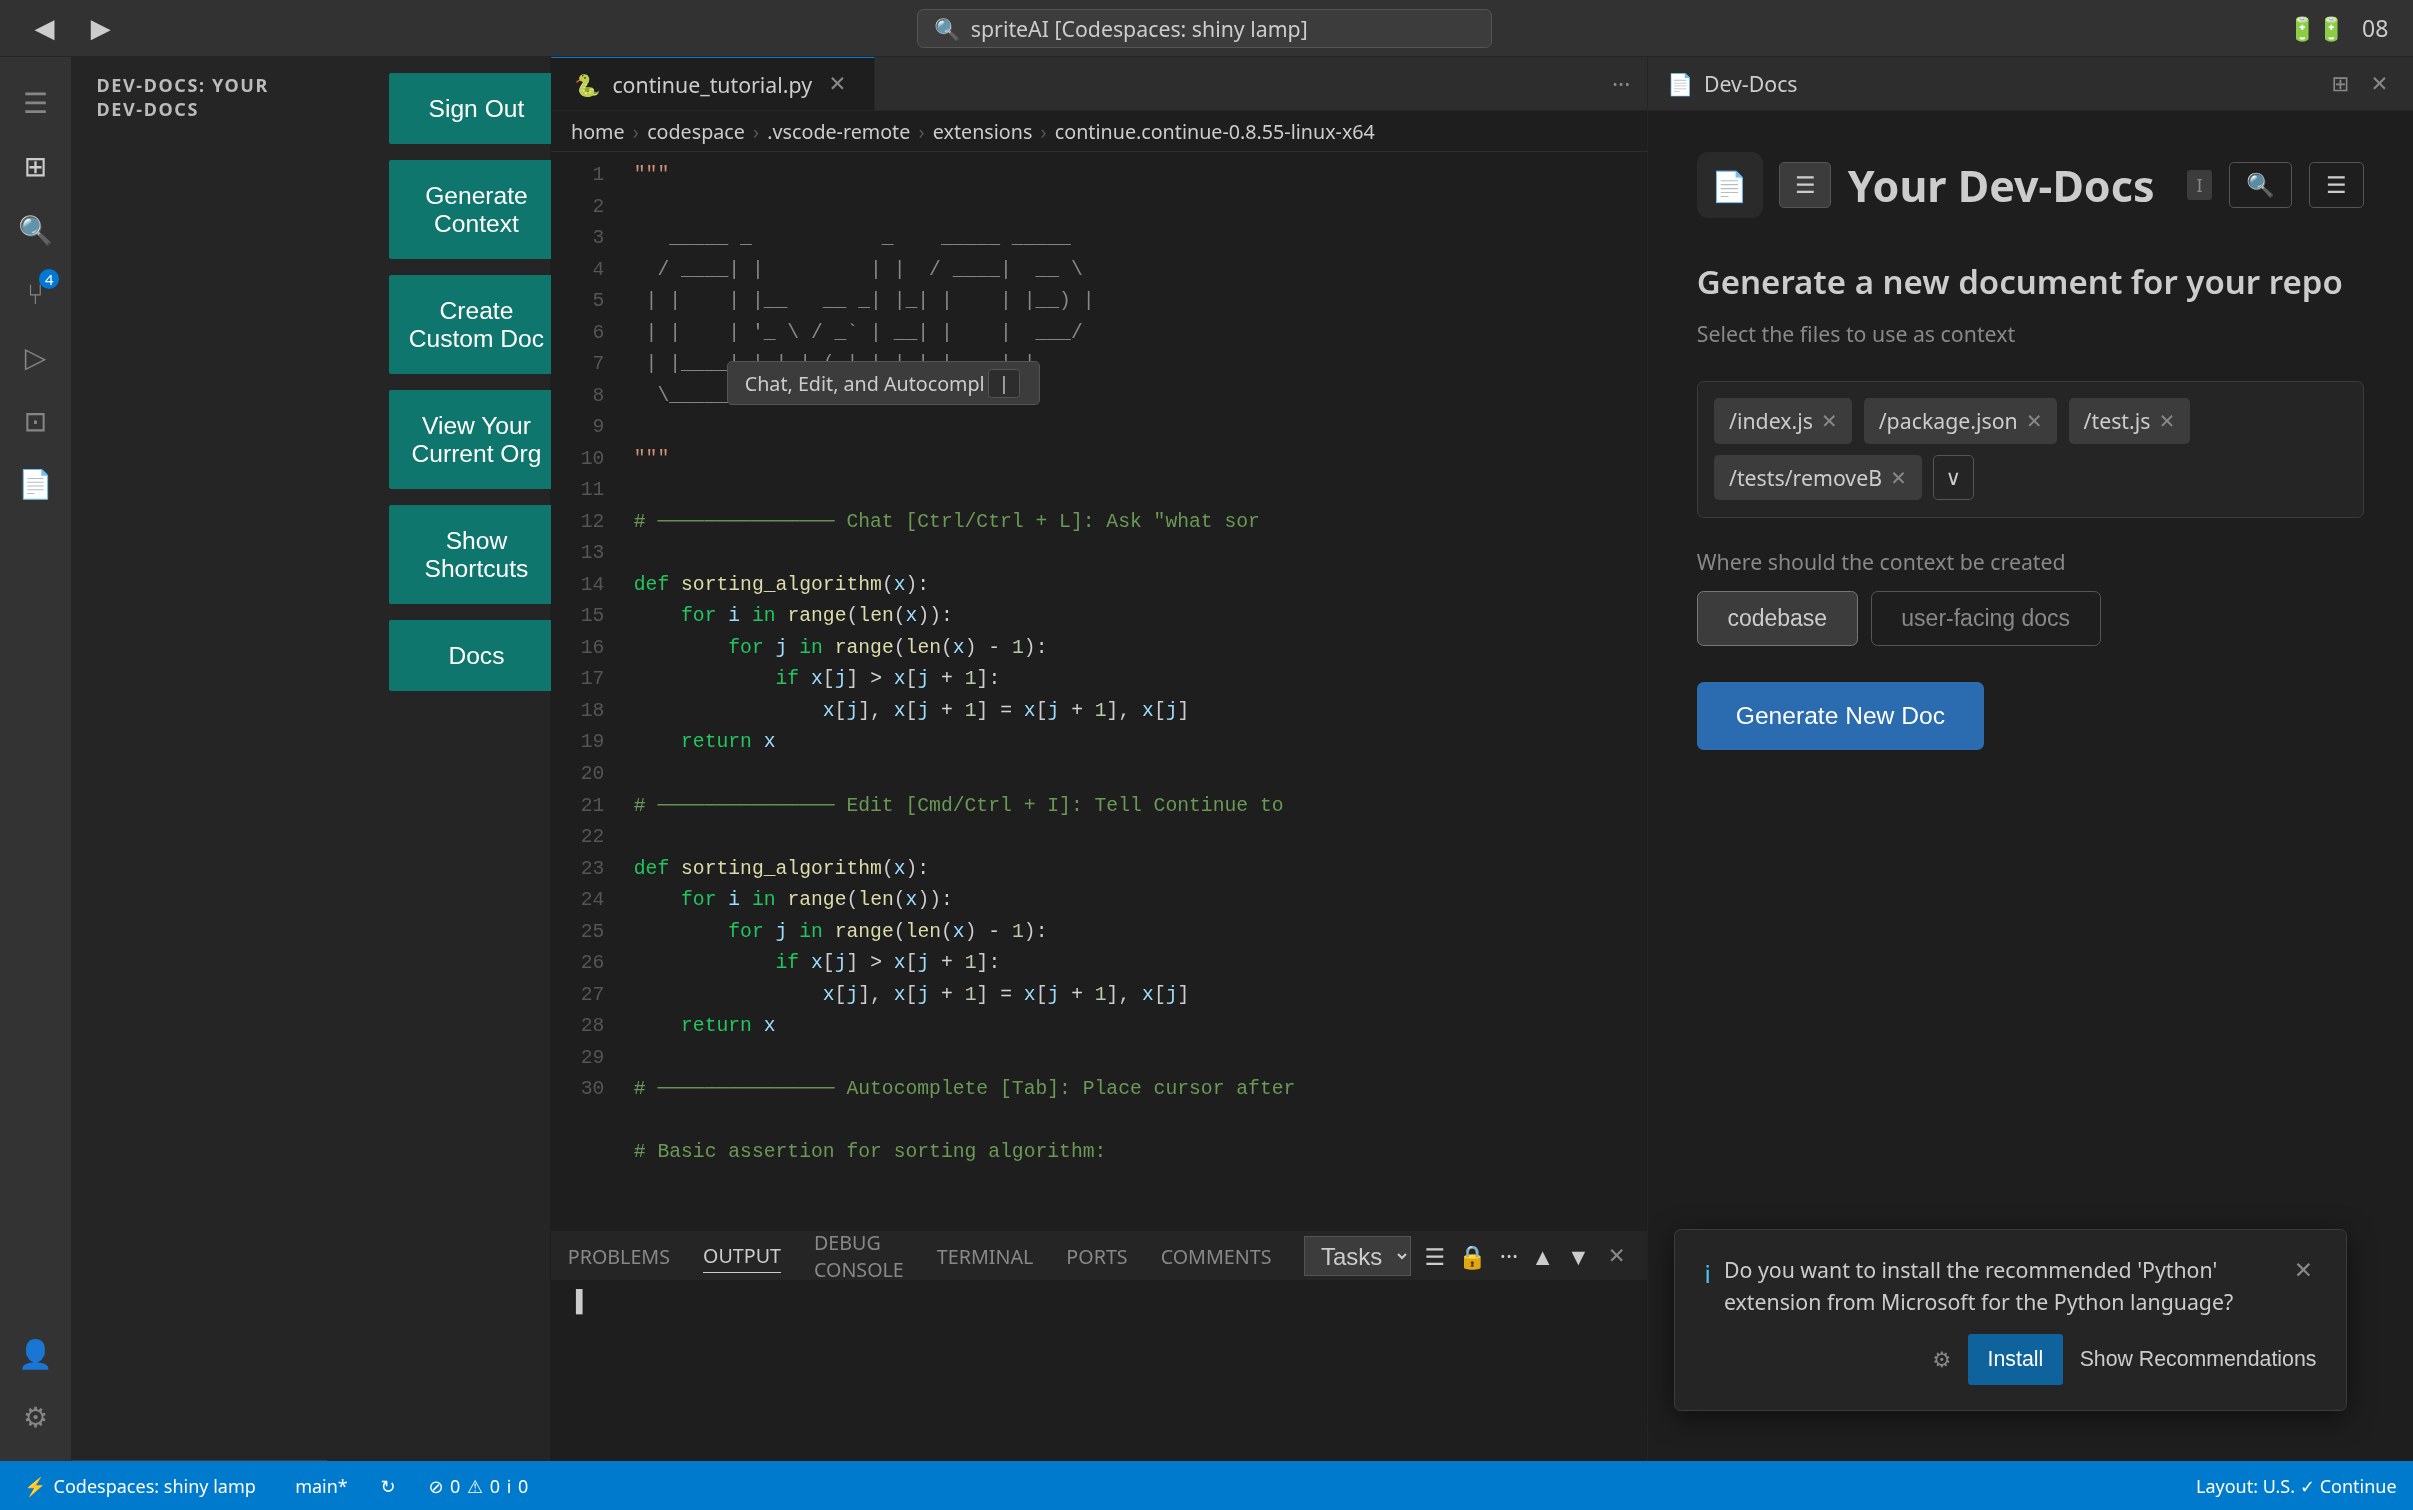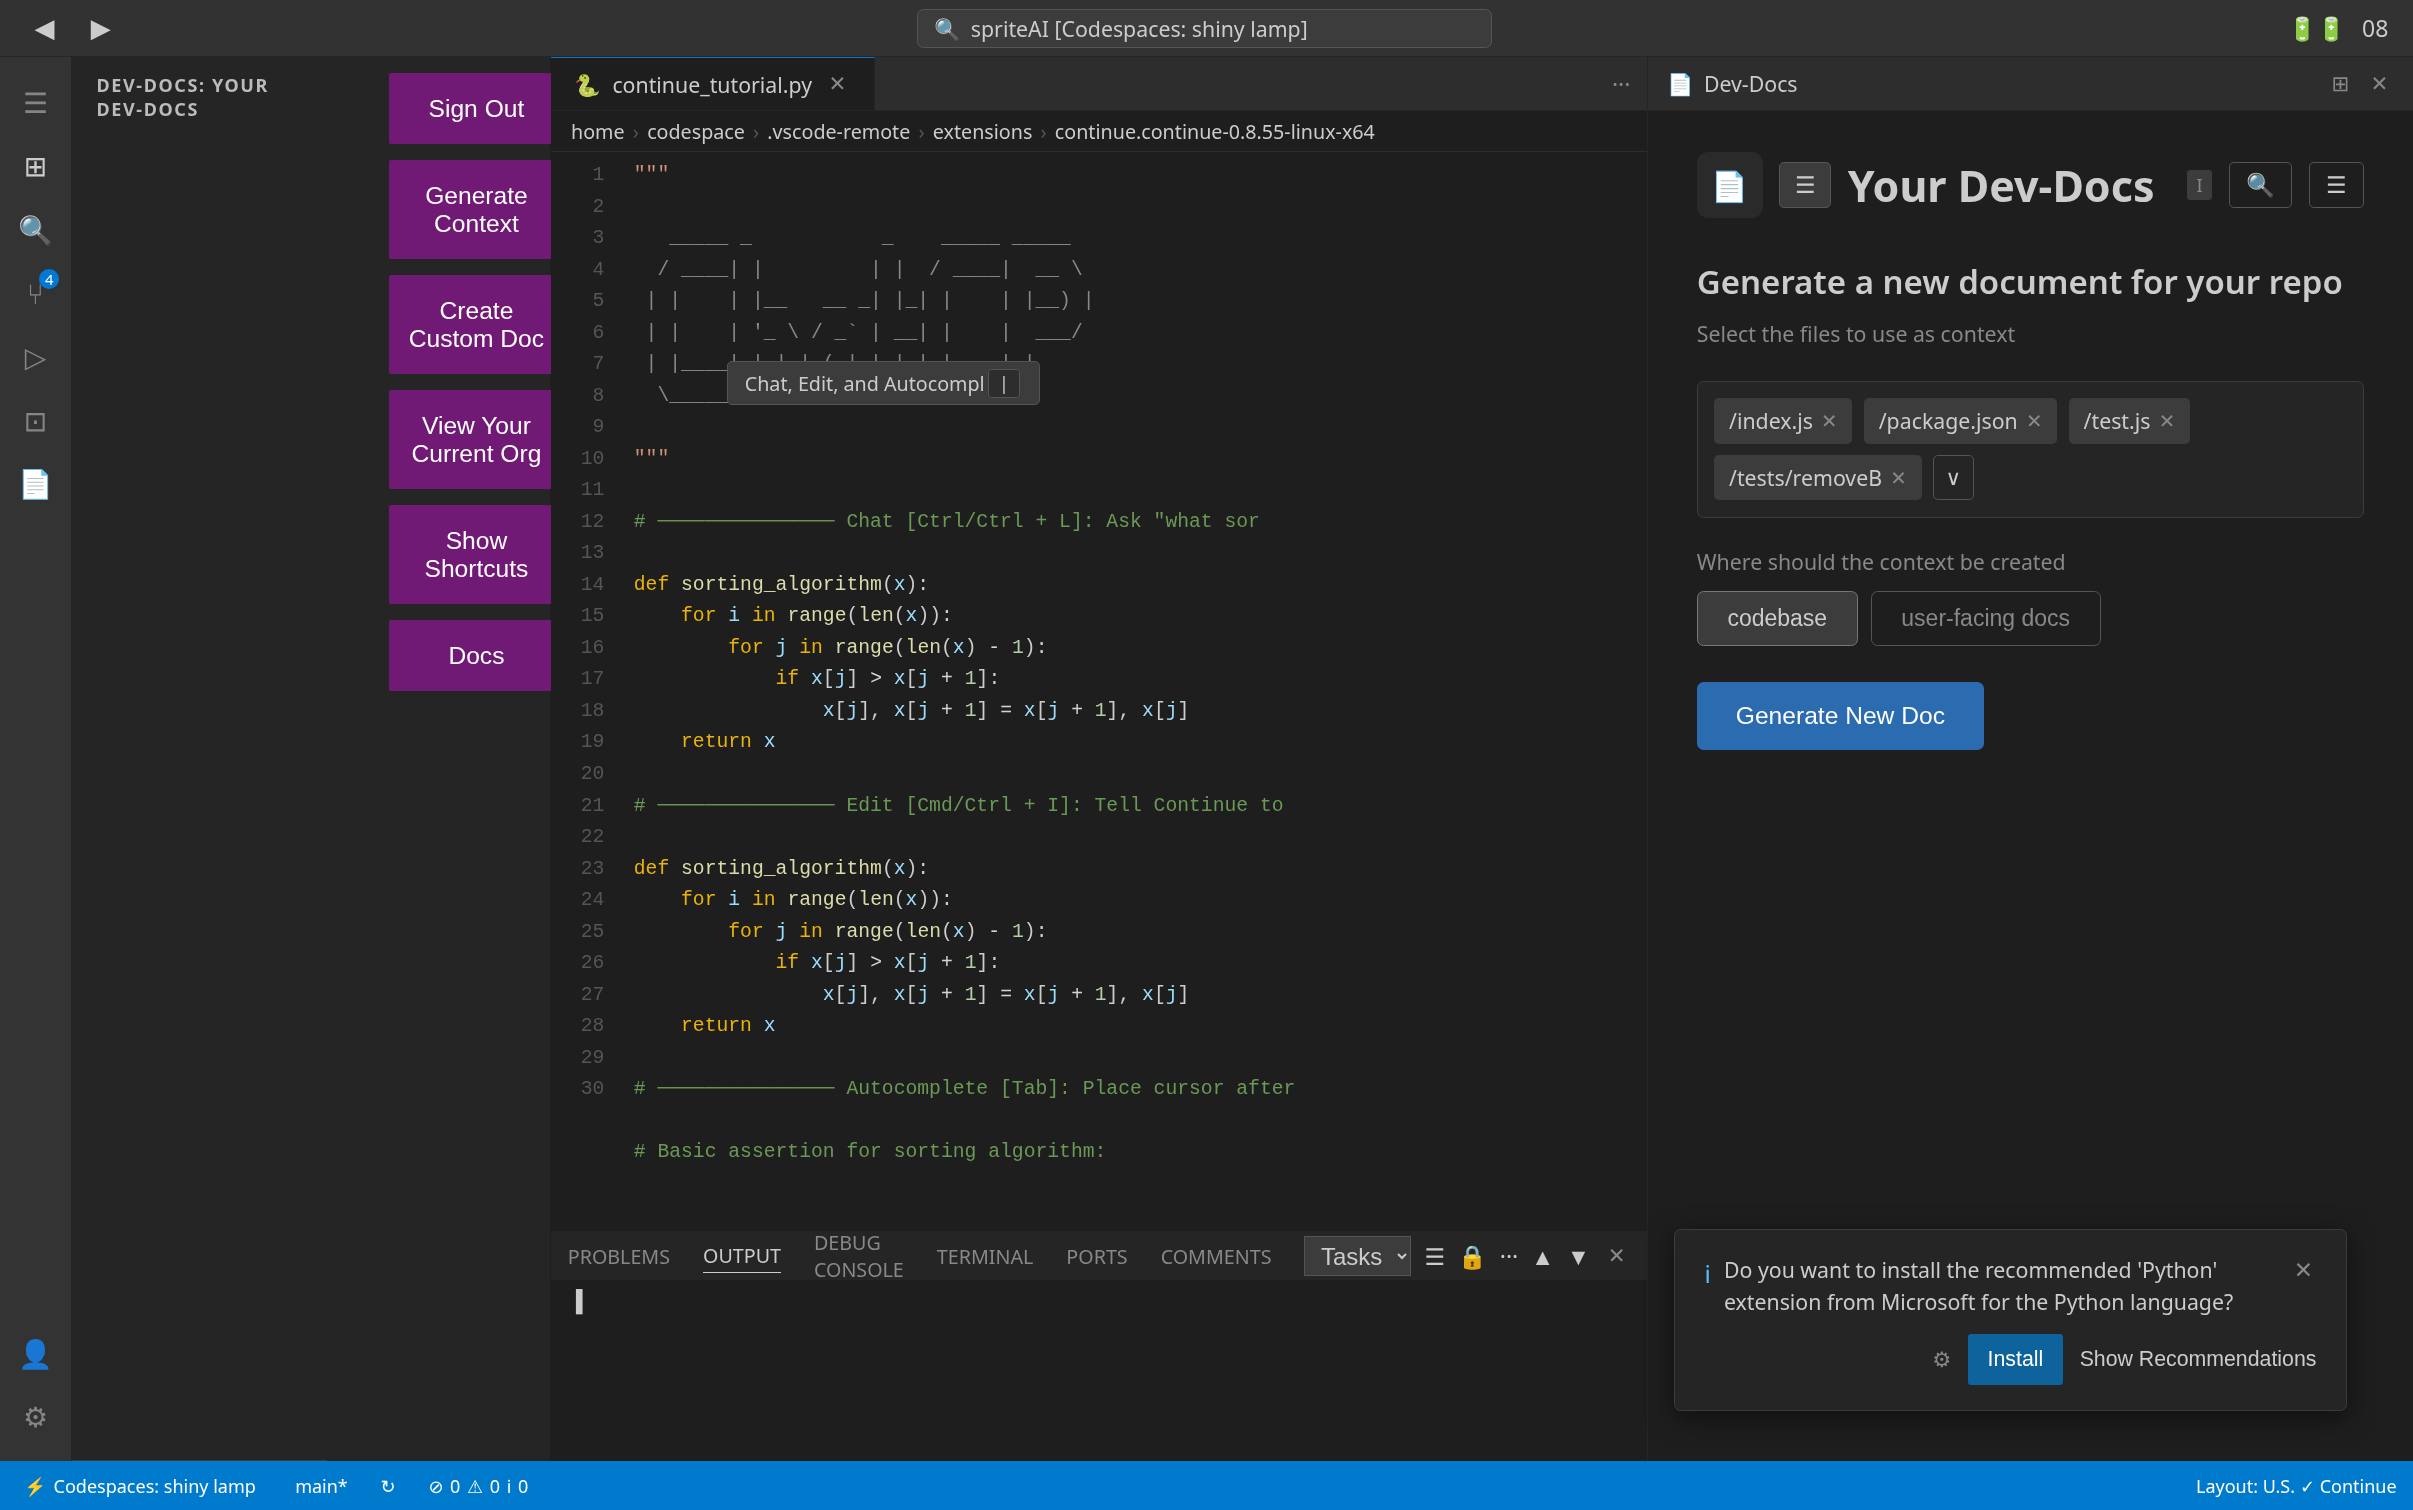--- a/index.html
+++ b/index.html
@@ -136,21 +136,21 @@
       border-bottom: 0.8px solid #3c3c3c;
     }
     .sidebar-buttons {
       padding: 16.4px 24.6px;
       display: flex;
       flex-direction: column;
       gap: 16.4px;
       flex: 1;
     }
     .sidebar-btn {
-      background: #701a75;
+      background: #0f766e;
       color: white;
       border: none;
       border-radius: 2px;
       padding: 21.3px 16.4px;
       font-size: 24.6px;
       font-weight: 500;
       cursor: pointer;
       text-align: center;
       width: 100%;
       margin-left: 38px;
@@ -241,21 +241,21 @@
     .code-content {
       flex: 1;
       padding: 8.2px 16.4px;
       font-family: 'Consolas', 'Courier New', monospace;
       font-size: 19.7px;
       line-height: 1.6;
       color: #cccccc;
       overflow: hidden;
       white-space: pre;
     }
-    .kw { color: #eab308; }
+    .kw { color: #22c55e; }
     .fn { color: #dcdcaa; }
     .str { color: #ce9178; }
     .cm { color: #6a9955; }
     .num { color: #b5cea8; }
     .var { color: #9cdcfe; }
     .op { color: #d4d4d4; }
     .param { color: #9cdcfe; }
 
     
     .panel {

